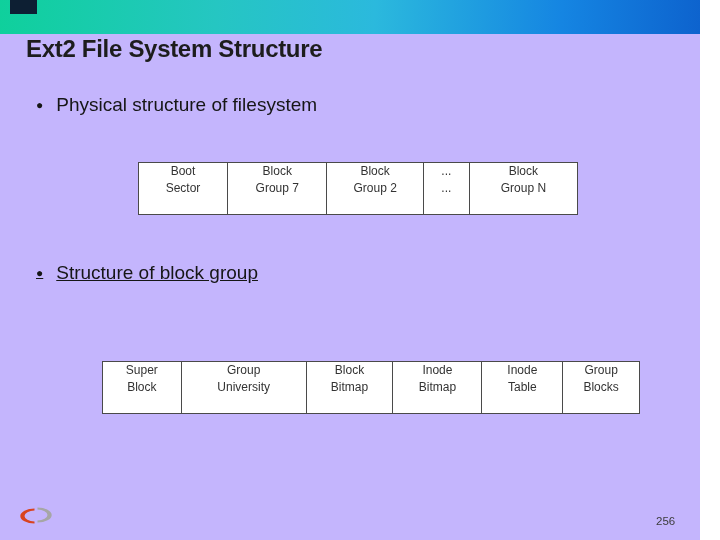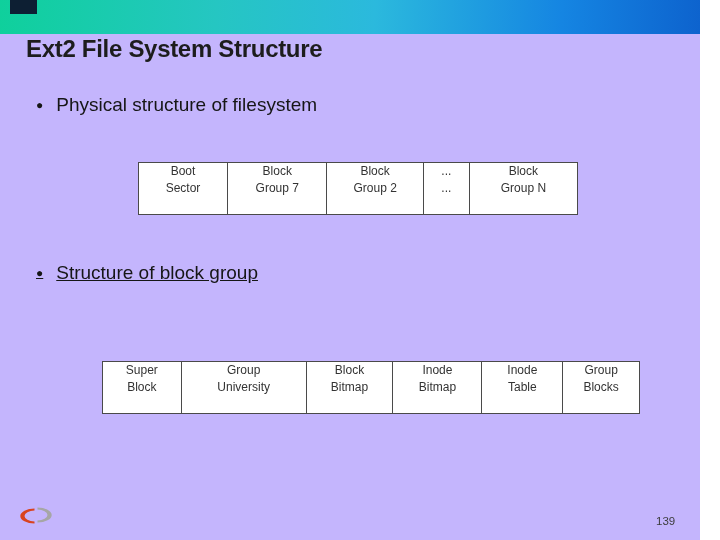--- a/index.html
+++ b/index.html
@@ -158,15 +158,15 @@
       <span>Blocks</span>
     </div>
   </div>
 
   <svg class="footer-logo" width="36" height="20" viewBox="0 0 36 20" aria-hidden="true">
     <path d="M16.5,2.4 A14.2,7.6 0 0 0 16.5,17.6 L16.5,15.4 A10,5.4 0 0 1 16.5,4.6 Z" fill="#d9431f"></path>
     <path d="M19.5,1.4 A14.2,7.6 0 0 1 19.5,16.6 L19.5,14.4 A10,5.4 0 0 0 19.5,3.6 Z" fill="#a6a6a6"></path>
   </svg>
 
 
-  <div class="page-number">139</div>
+  <div class="page-number">256</div>
 
 </div>
 
 </body></html>

